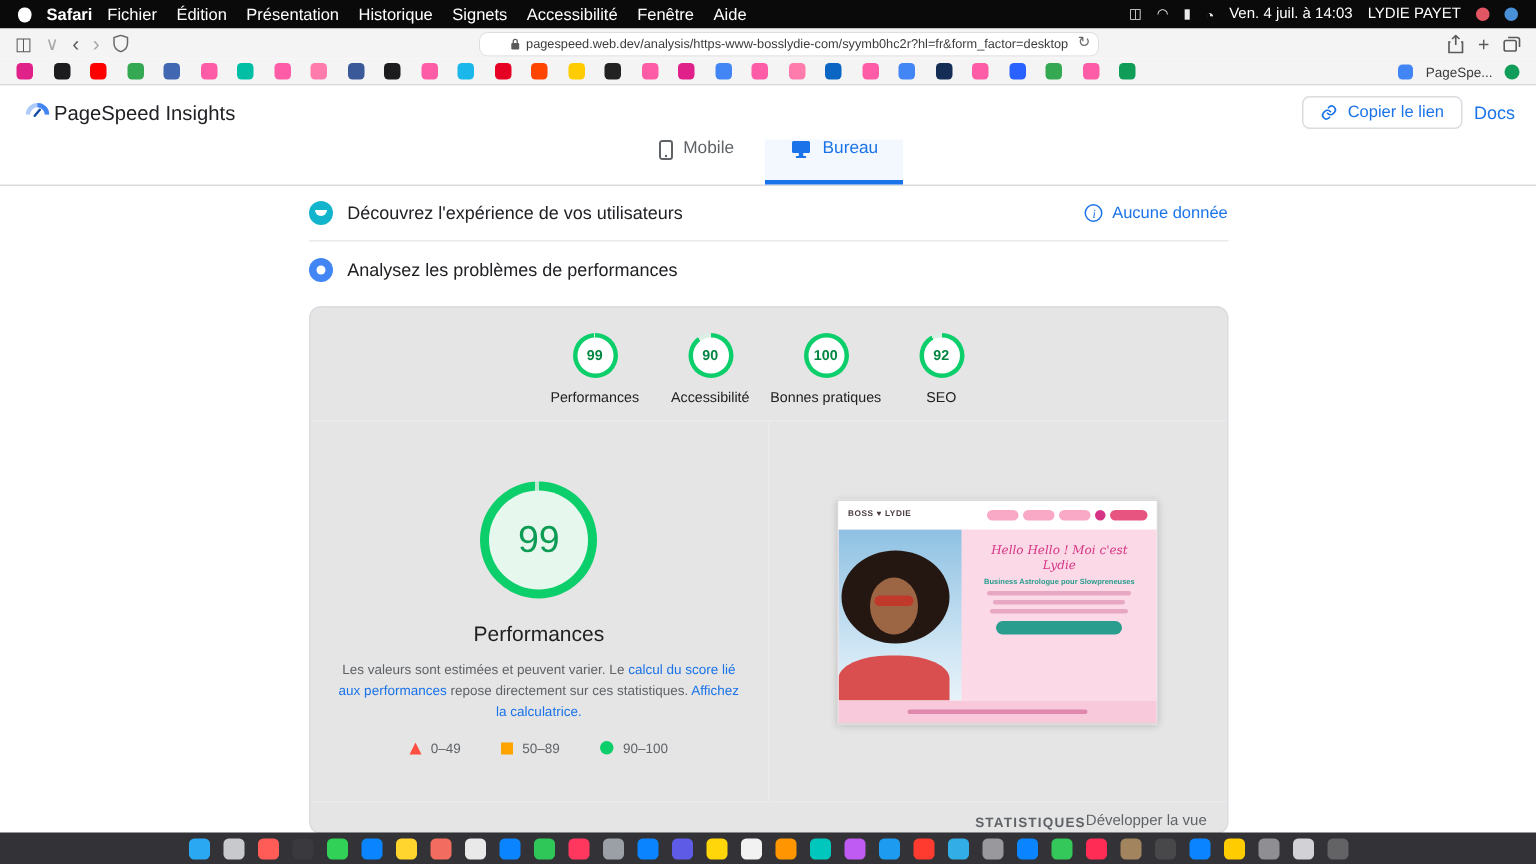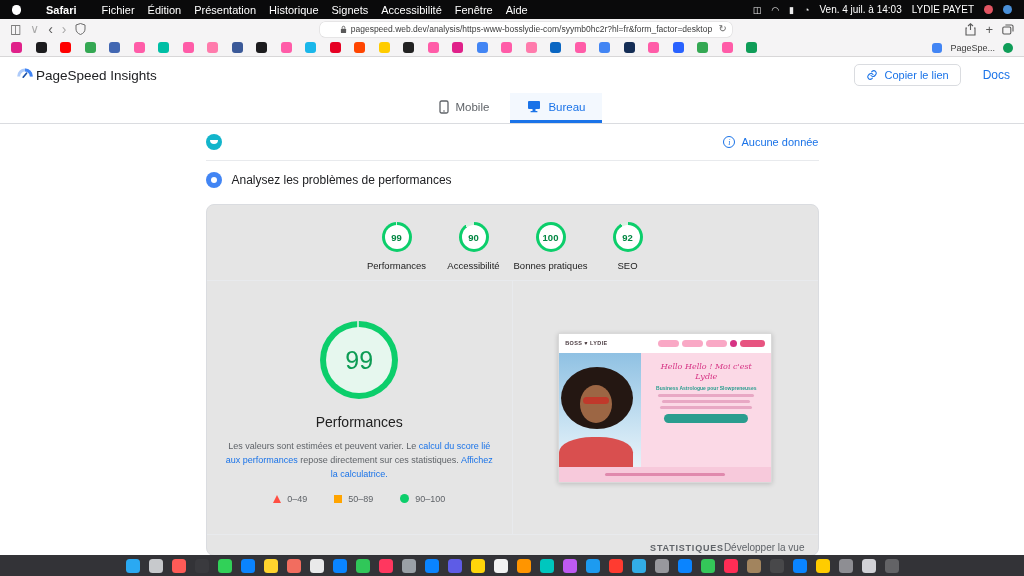--- a/index.html
+++ b/index.html
@@ -1,21 +1,21 @@
 <!DOCTYPE html>
 <html><head>
 <meta charset="utf-8">
 <style>
   * { margin:0; padding:0; box-sizing:border-box; }
   html,body { width:1024px; height:576px; }
   body { font-family:"Liberation Sans","DejaVu Sans",sans-serif; background:#fff; }
   .screen { position:relative; width:1024px; height:576px; overflow:hidden; background:#fff; }
 
   
-  .menubar { height:19px; background:#0a0a0b; color:#fff; display:flex; align-items:center; gap:25px; padding:0 12px; font-size:11px; }
+  .menubar { height:19px; background:#0a0a0b; color:#fff; display:flex; align-items:center; gap:10px; padding:0 12px; font-size:11px; }
   .apple-shape { width:9px; height:10px; background:#fff; border-radius:45% 45% 48% 48%; display:inline-block; }
   .mb-app { font-weight:700; }
   .mb-items { display:flex; gap:13px; }
   .mb-right { margin-left:auto; display:flex; align-items:center; gap:10px; font-size:10px; }
   .mb-glyph { font-size:9px; opacity:.92; }
   .mb-dot { width:9px; height:9px; border-radius:50%; display:inline-block; }
 
   
   .toolbar { height:20px; background:#f5f4f5; display:flex; align-items:center; padding:0 10px; gap:9px; }
   .tb-glyph { color:#5a5a5a; font-size:12px; line-height:1; }
@@ -28,27 +28,27 @@
   
   .favbar { height:18px; background:#f5f4f5; border-bottom:1px solid #d8d7d8; display:flex; align-items:center; gap:13.5px; padding:0 11px; }
   .fav-icons { display:flex; gap:13.5px; align-items:center; }
   .favicon { width:11px; height:11px; border-radius:3px; }
   .fav-right { margin-left:auto; display:flex; align-items:center; gap:8px; font-size:9px; color:#3c3c3c; }
   .fav-right .favicon { width:10px; height:10px; }
 
   
   .psheader { height:36px; background:#fff; display:flex; align-items:center; padding:0 14px; }
   .ps-title { font-size:13.5px; color:#202124; }
-  .header-right { margin-left:auto; display:flex; align-items:center; gap:22px; }
+  .header-right { margin-left:auto; display:flex; align-items:center; gap:8px; }
   .copy-btn { display:flex; align-items:center; gap:6px; border:1px solid #dadce0; background:#fff; border-radius:5px; padding:4px 11px; font-size:11px; color:#1a73e8; cursor:pointer; font-family:inherit; }
   .docs-link { color:#1a73e8; font-size:12px; text-decoration:none; }
 
   
   .tabrow { height:31px; border-bottom:1px solid #dadce0; display:flex; justify-content:center; gap:4px; background:#fff; }
-  .tab { display:flex; align-items:center; gap:7px; padding:0 17px; font-size:11.5px; color:#5f6368; border-bottom:3px solid transparent; cursor:pointer; }
+  .tab { display:flex; gap:7px; padding:0 17px; font-size:11.5px; color:#5f6368; border-bottom:3px solid transparent; cursor:pointer; }
   .tab.active { color:#1a73e8; border-bottom-color:#1a73e8; font-weight:500; background:#f3f8fe; }
 
   
   .content-col { width:613px; margin:0 auto; }
   .section-row { display:flex; align-items:center; height:37px; }
   .section-row.bordered { border-bottom:1px solid #e8eaed; }
   .sec-icon { width:16px; height:16px; border-radius:50%; display:flex; align-items:center; justify-content:center; flex:none; }
   .sec-icon.teal { background:#12b5cb; }
   .sec-icon.blue { background:#4285f4; }
   .sec-icon .inner-arc { width:8px; height:4px; border-radius:0 0 8px 8px; background:#fff; }
@@ -253,20 +253,21 @@
       <span>Bureau</span>
     </span>
   </div>
 
   <div class="content-col">
 
     <div class="section-row bordered">
       <span class="sec-icon teal">
           <span class="inner-arc"></span>
         </span>
+      <span class="section-title">Découvrez l'expérience de vos utilisateurs</span>
       <span class="nodata">
         <span class="info-circ">i</span>
         <span>Aucune donnée</span>
       </span>
     </div>
 
     <div class="section-row">
       <span class="sec-icon blue">
           <span class="inner-dot"></span>
         </span>

